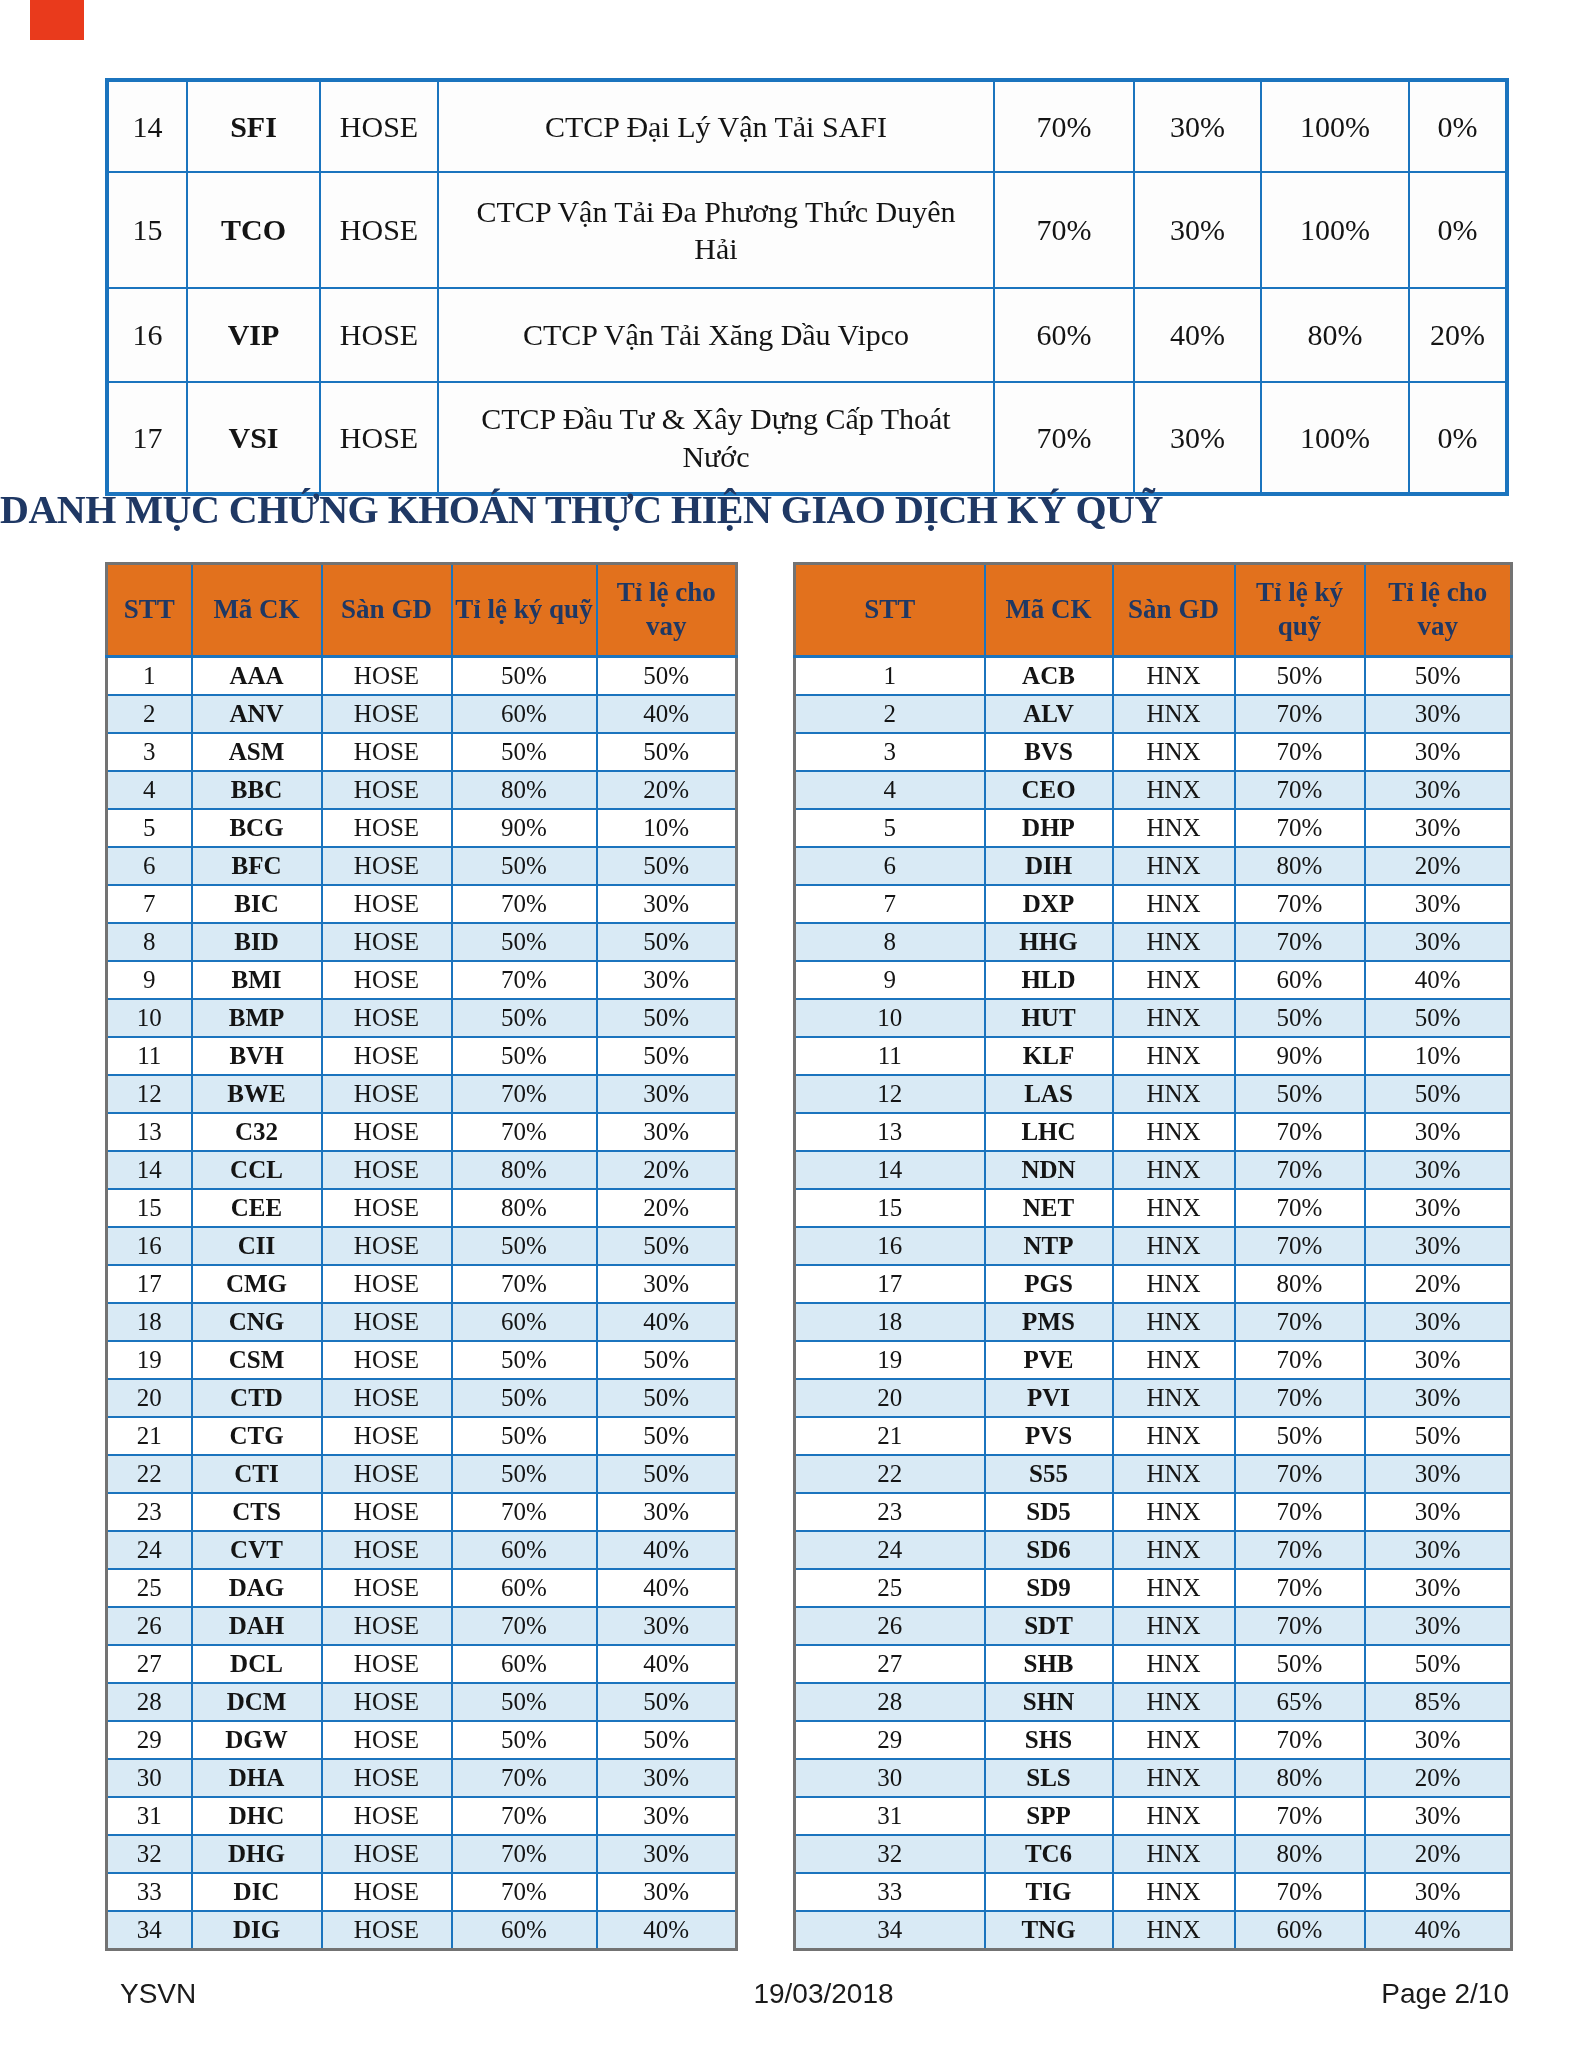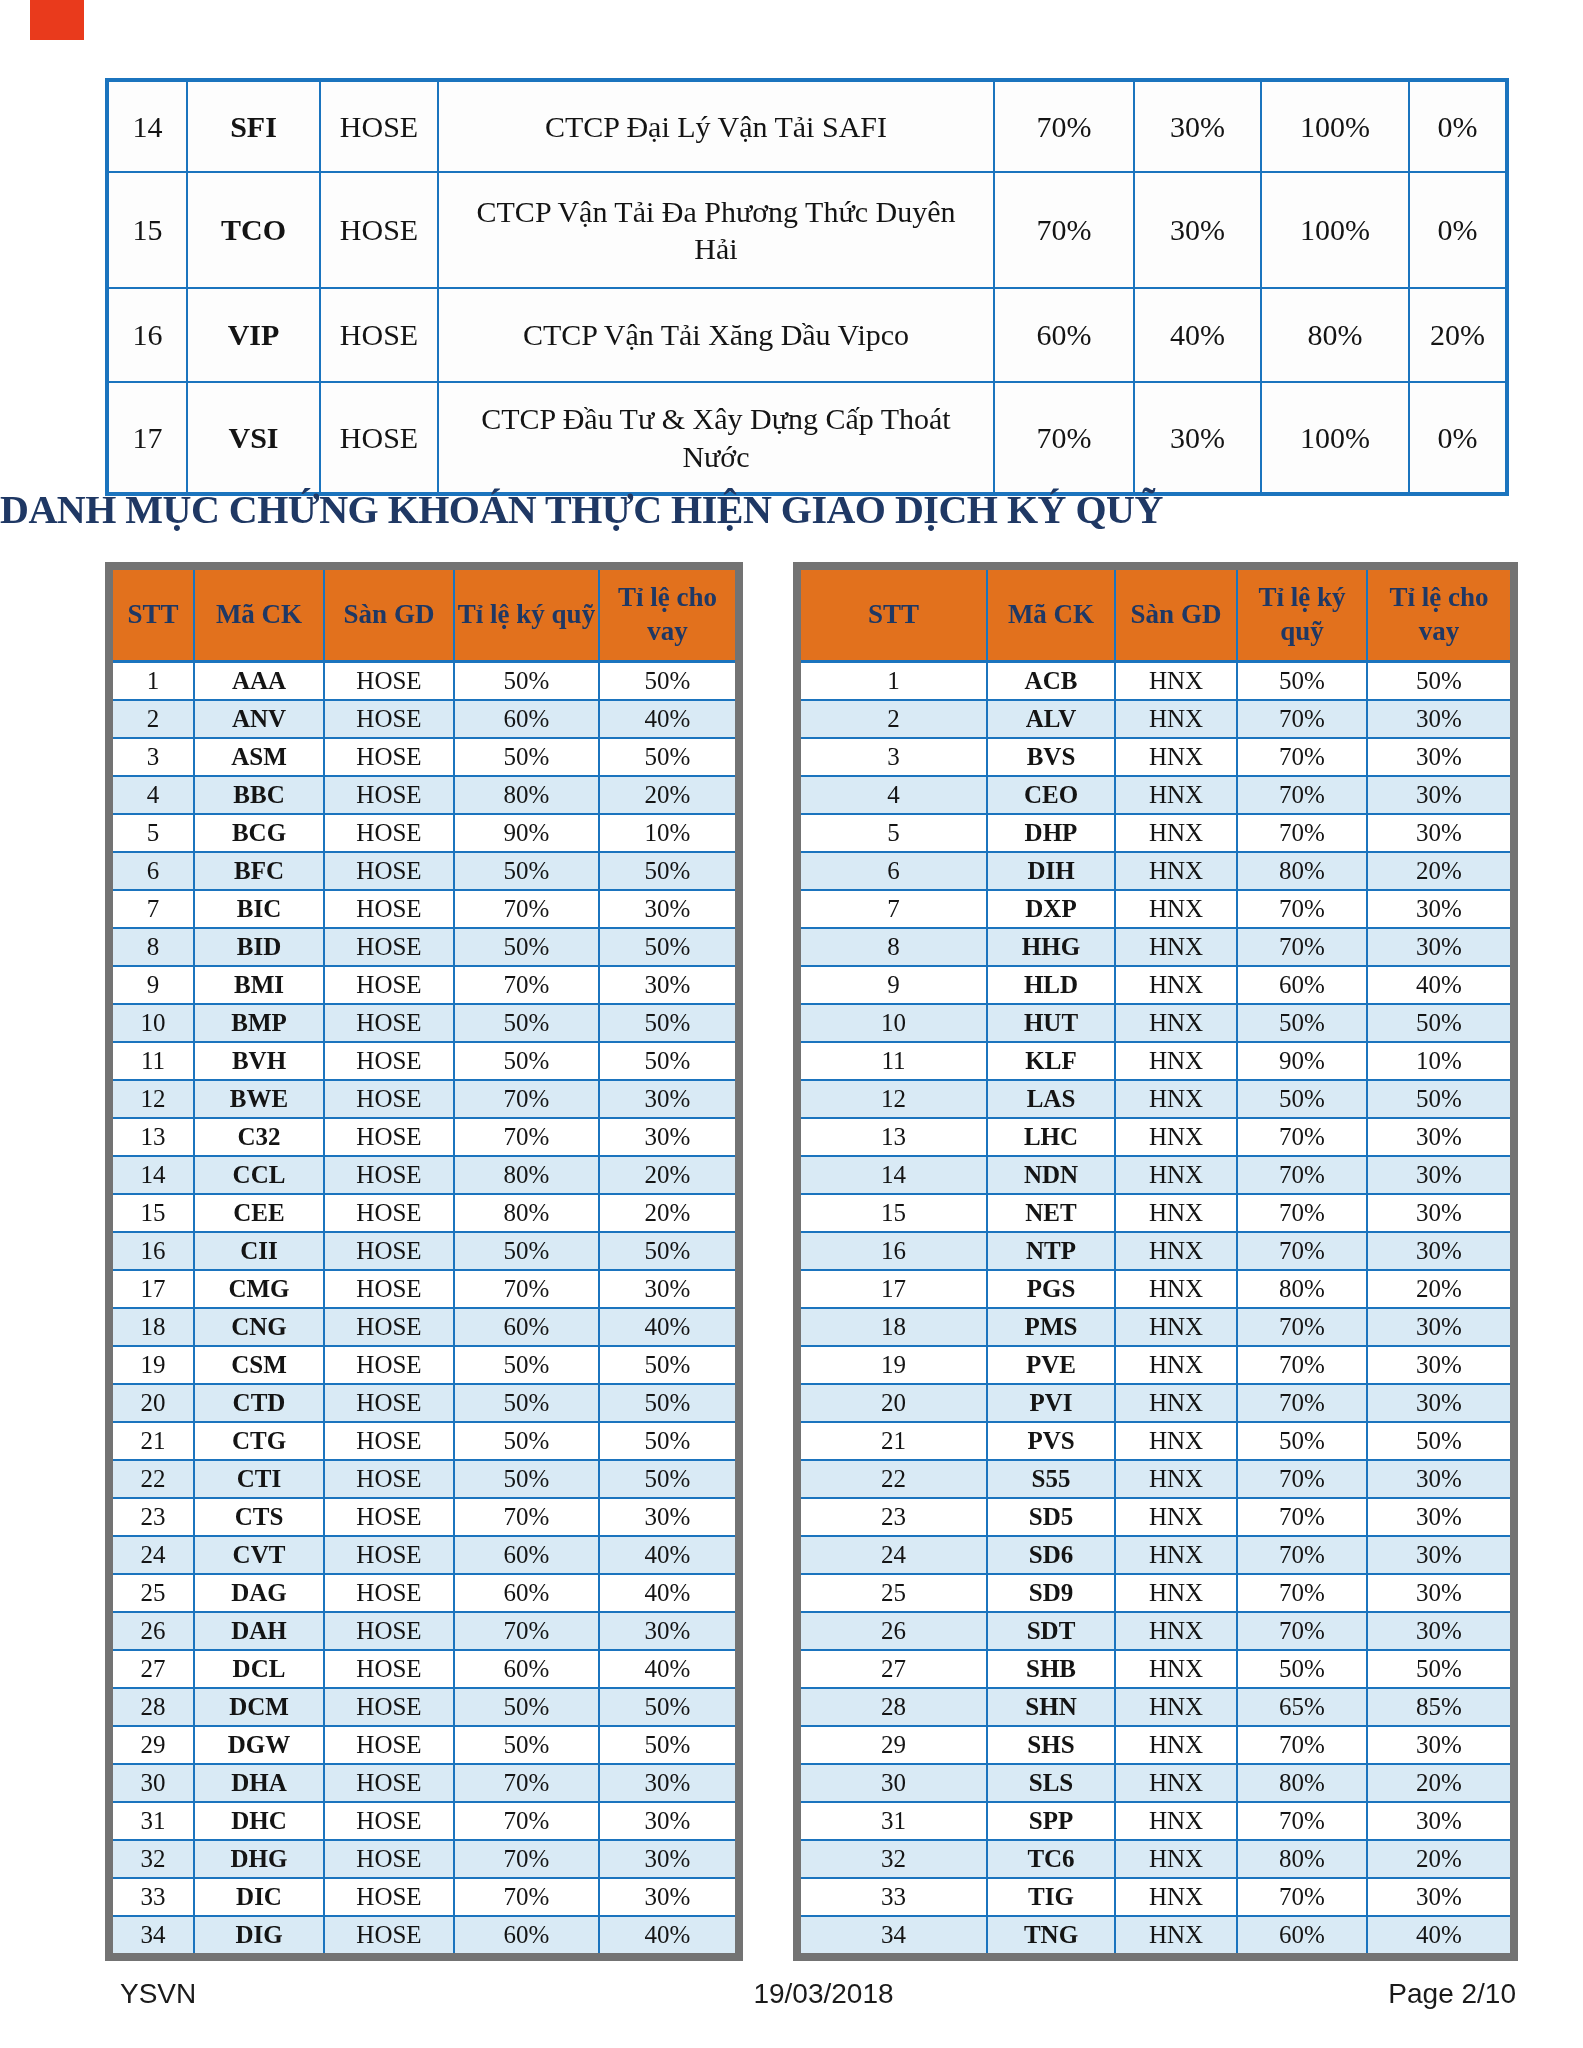--- a/index.html
+++ b/index.html
@@ -28,21 +28,21 @@
   .top-table tr:nth-child(4){height:112px;}
 
   
   .section-title{
     position:absolute;left:0;top:486px;width:100%;
     font-size:40px;font-weight:bold;color:#1f3864;letter-spacing:-0.5px;
     white-space:nowrap;
   }
 
   
-  .margin-table{position:absolute;top:562px;border:8px solid #737373;}
+  .margin-table{position:absolute;top:562px;border:3px solid #737373;}
   .margin-table.left{left:105px;width:630px;}
   .margin-table.right{left:793px;width:717px;}
   .margin-table th{
     background:#e2711d;color:#1f3864;font-size:27px;font-weight:bold;
     border:2px solid #1b74be;border-bottom:3px solid #1b74be;
     padding:6px 2px;line-height:1.25;height:78px;vertical-align:middle;
   }
   .margin-table th + th{border-left:2px solid #7a7a7a;}
   .margin-table td{
     border:2px solid #1b74be;text-align:center;vertical-align:middle;
@@ -52,21 +52,21 @@
   .margin-table tbody tr:nth-child(even) td{background:#d9eaf5;}
   .margin-table td.bold{font-weight:bold;}
 
   
   .footer{
     position:absolute;left:0;top:1978px;width:100%;
     font-family:"Liberation Sans", sans-serif;font-size:28px;color:#1a1a1a;
   }
   .footer .f-left{position:absolute;left:120px;top:0;}
   .footer .f-center{position:absolute;left:0;width:100%;text-align:center;top:0;padding-left:32px;}
-  .footer .f-right{position:absolute;right:67px;top:0;margin-left:24px;}
+  .footer .f-right{position:absolute;right:74px;top:0;margin-left:24px;}
 </style>
 </head>
 <body>
 
 <div class="red-mark"></div>
 
 <table class="top-table">
   <colgroup>
     <col style="width:80px">
       <col style="width:133px">

